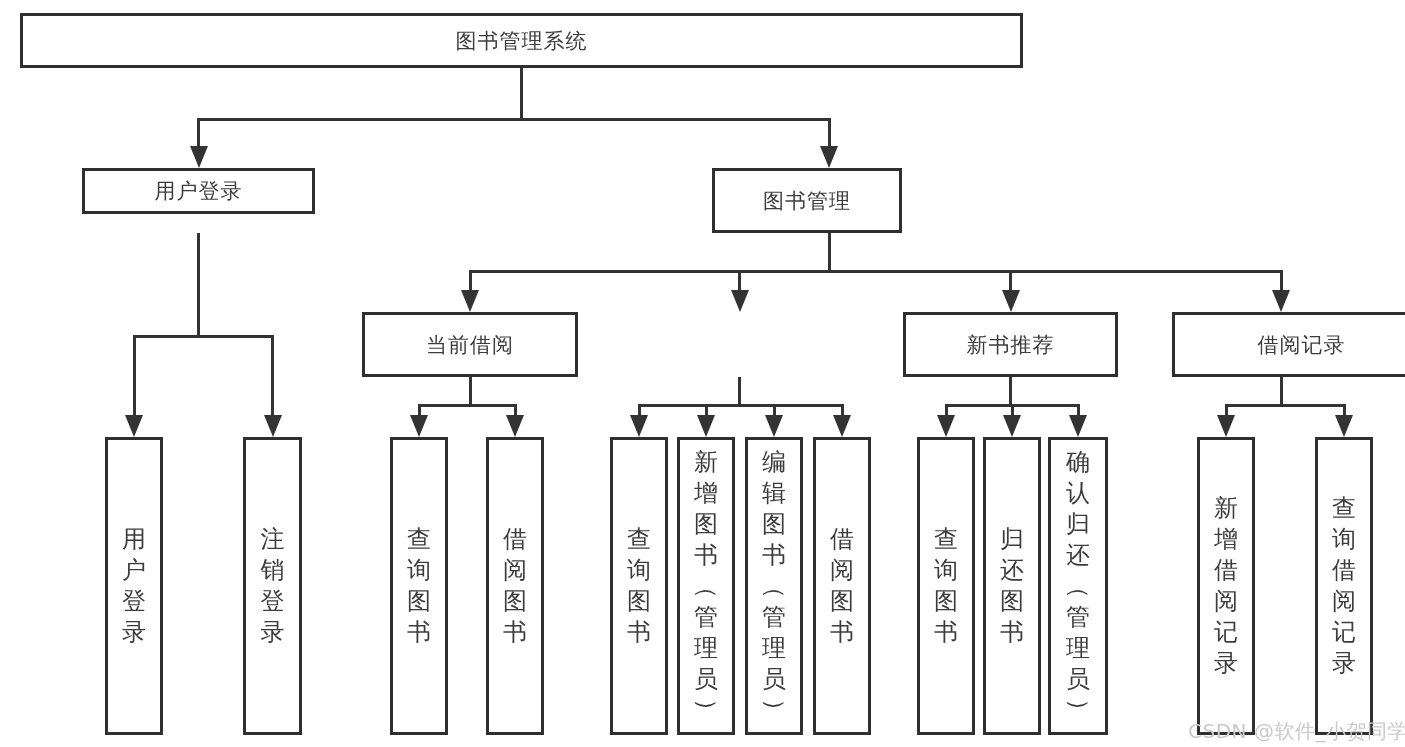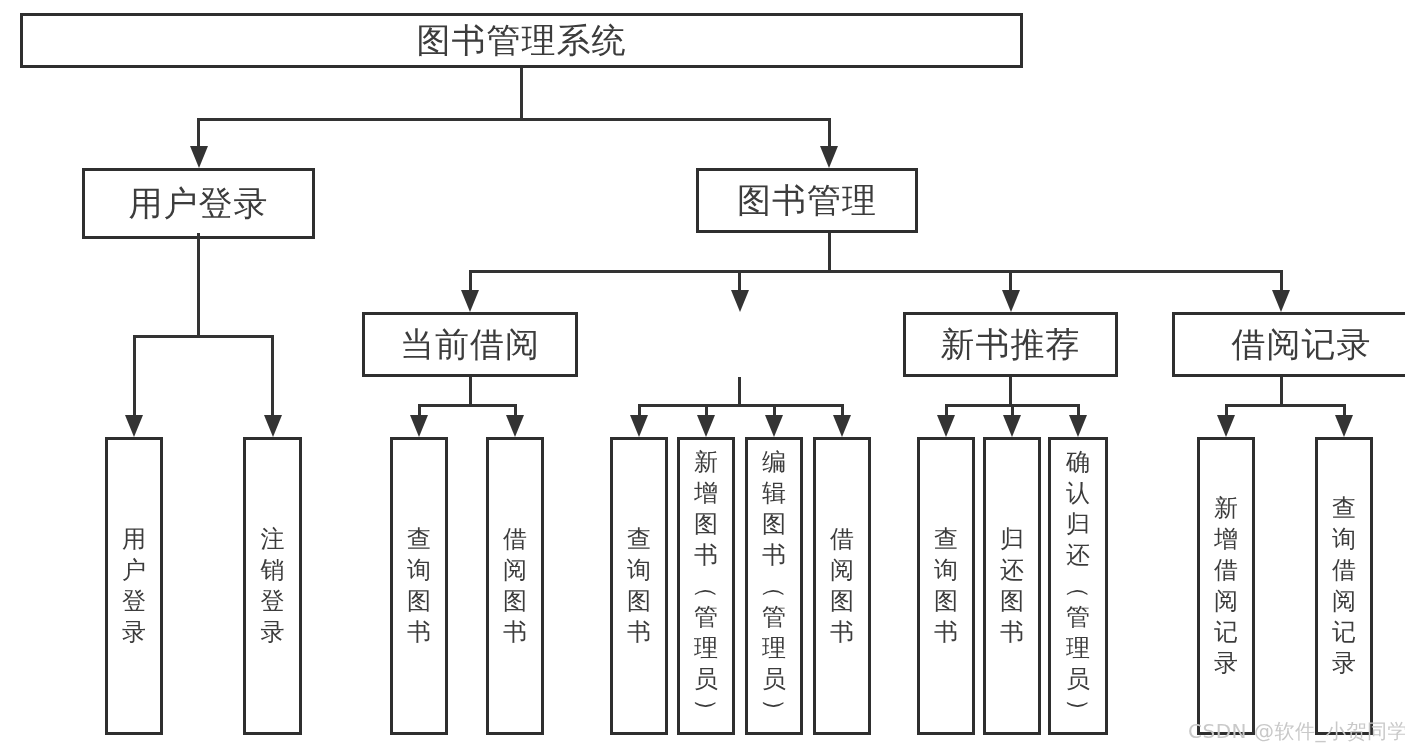--- a/index.html
+++ b/index.html
@@ -20,21 +20,21 @@
   .box{
     position:absolute;
     box-sizing:border-box;
     border:3px solid var(--border);
     background:#ffffff;
     display:flex;
     align-items:center;
     justify-content:center;
   }
   .hlbl{
-    font-size:34px;
+    font-size:21px;
     color:var(--text);
     letter-spacing:1px;
     white-space:nowrap;
   }
   .vlbl{
     display:flex;
     flex-direction:column;
     align-items:center;
     justify-content:center;
     height:100%;
@@ -67,24 +67,24 @@
 </style>
 </head>
 <body>
 
 <div class="canvas">
 
   <div class="box" style="left:20px;top:13px;width:1003px;height:55px">
     <span class="hlbl">图书管理系统</span>
   </div>
 
-  <div class="box" style="left:82px;top:168px;width:233px;height:71px">
+  <div class="box" style="left:82px;top:168px;width:233px;height:46px">
     <span class="hlbl">用户登录</span>
   </div>
-  <div class="box" style="left:696px;top:168px;width:222px;height:65px">
+  <div class="box" style="left:712px;top:168px;width:190px;height:65px">
     <span class="hlbl">图书管理</span>
   </div>
 
   <div class="box" style="left:362px;top:312px;width:216px;height:65px">
     <span class="hlbl">当前借阅</span>
   </div>
   <div class="box" style="left:903px;top:312px;width:215px;height:65px">
     <span class="hlbl">新书推荐</span>
   </div>
   <div class="box" style="left:1172px;top:312px;width:259px;height:65px">

